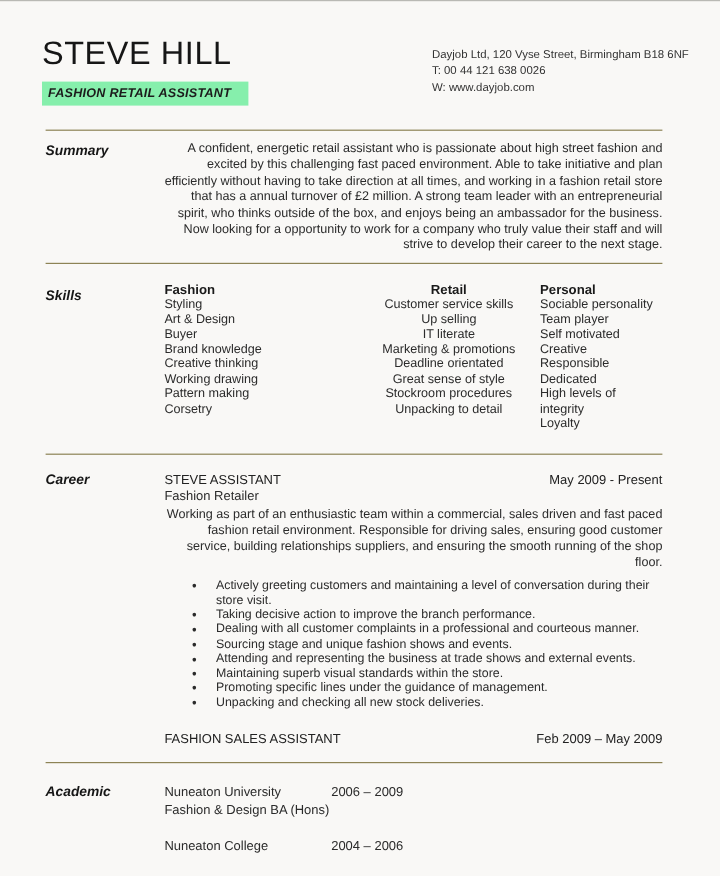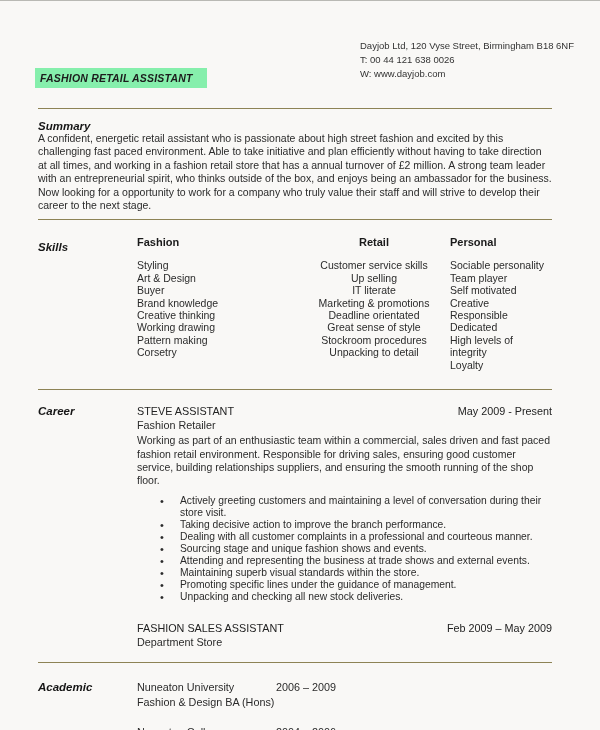--- a/index.html
+++ b/index.html
@@ -48,35 +48,35 @@
     padding:0 48px 0 38px;
     box-sizing:border-box;
   }
   .label{
     width:99px;flex-shrink:0;
     font-size:11.5px;font-weight:bold;font-style:italic;
     color:#161616;
   }
   .content{flex:1;min-width:0;}
   
-  .summary{padding-top:9px;padding-bottom:7px;flex-direction:column;}
+  .summary{padding-top:9px;padding-bottom:7px;}
   .summary .label{padding-top:2px;}
   .body-text{
     margin:0;font-size:10.5px;line-height:13.4px;color:#2b2b2b;
-    text-align:left;
+    text-align:right;
   }
   
   .skills{padding-top:16px;padding-bottom:18px;}
   .skills .label{padding-top:5px;}
   .skills-cols{display:flex;}
   .skill-col-0{width:161px;}
   .skill-col-1{width:152px;text-align:center;}
   .skill-col-2{flex:1;}
   .col-header{
-    font-size:11px;font-weight:bold;color:#1a1a1a;margin-bottom:11px;
+    font-size:11px;font-weight:bold;color:#1a1a1a;
   }
   ul.plain{
     list-style:none;margin:0;padding:0;
     font-size:10.5px;line-height:12.4px;color:#2b2b2b;
   }
   
   .career{padding-top:14px;padding-bottom:12px;}
   .career .label{padding-top:1px;}
   .job-head{
     display:flex;justify-content:space-between;
@@ -102,20 +102,21 @@
   .edu-inst{width:139px;flex-shrink:0;}
   .edu-qual{font-size:10.8px;line-height:15px;color:#2b2b2b;}
   .edu-2{margin-top:15px;}
 </style>
 </head>
 <body>
 
 <div class="page">
 
   <div class="header">
+    <div class="name">STEVE HILL</div>
     <div class="badge">FASHION RETAIL ASSISTANT</div>
     <div class="contact">
       <div>Dayjob Ltd, 120 Vyse Street, Birmingham B18 6NF</div>
       <div>T:  00 44 121 638 0026</div>
       <div>W: www.dayjob.com</div>
     </div>
   </div>
 
   <div class="divider"></div>
 
@@ -194,21 +195,20 @@
           <li>Maintaining superb visual standards within the store.</li>
           <li>Promoting specific lines under the guidance of management.</li>
           <li>Unpacking and checking all new stock deliveries.</li>
         </ul>
       </div>
       <div class="job job-2">
         <div class="job-head">
           <span class="job-title">FASHION SALES ASSISTANT</span>
           <span class="job-dates">Feb 2009 – May 2009</span>
         </div>
-        <div class="job-employer">Department Store</div>
       </div>
     </div>
   </div>
 
   <div class="divider"></div>
 
   <div class="section academic">
     <div class="label">Academic</div>
     <div class="content">
       <div class="edu">

